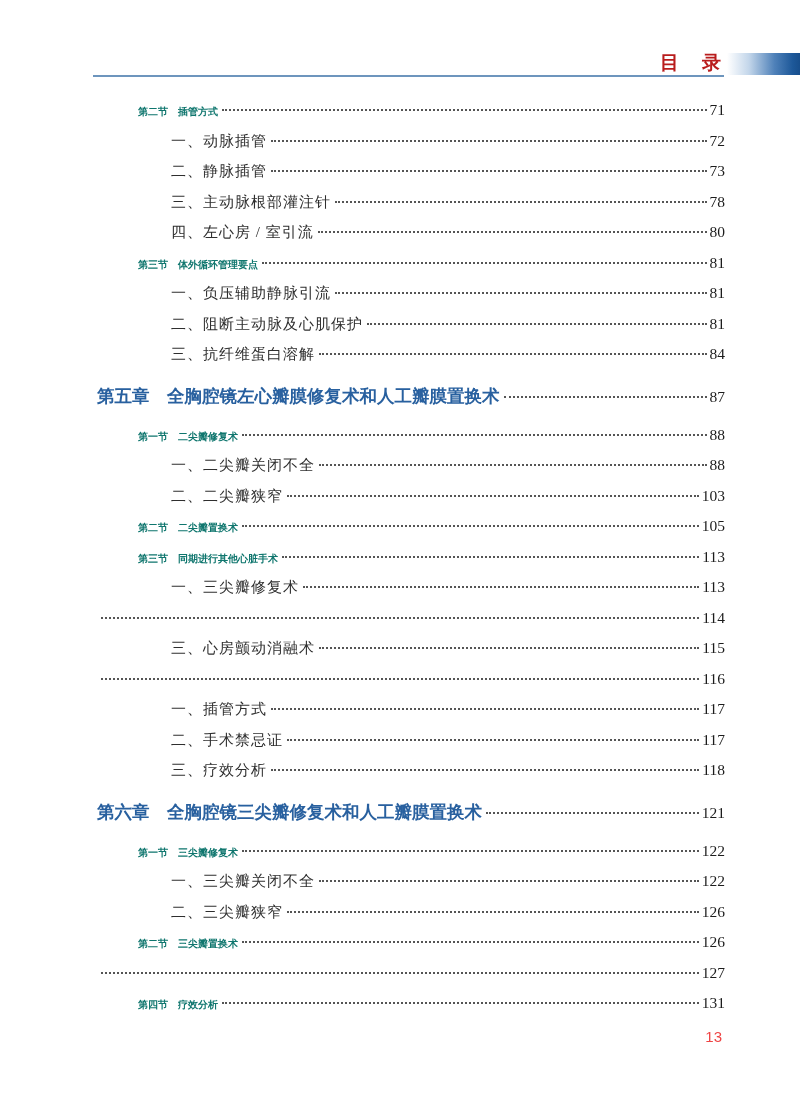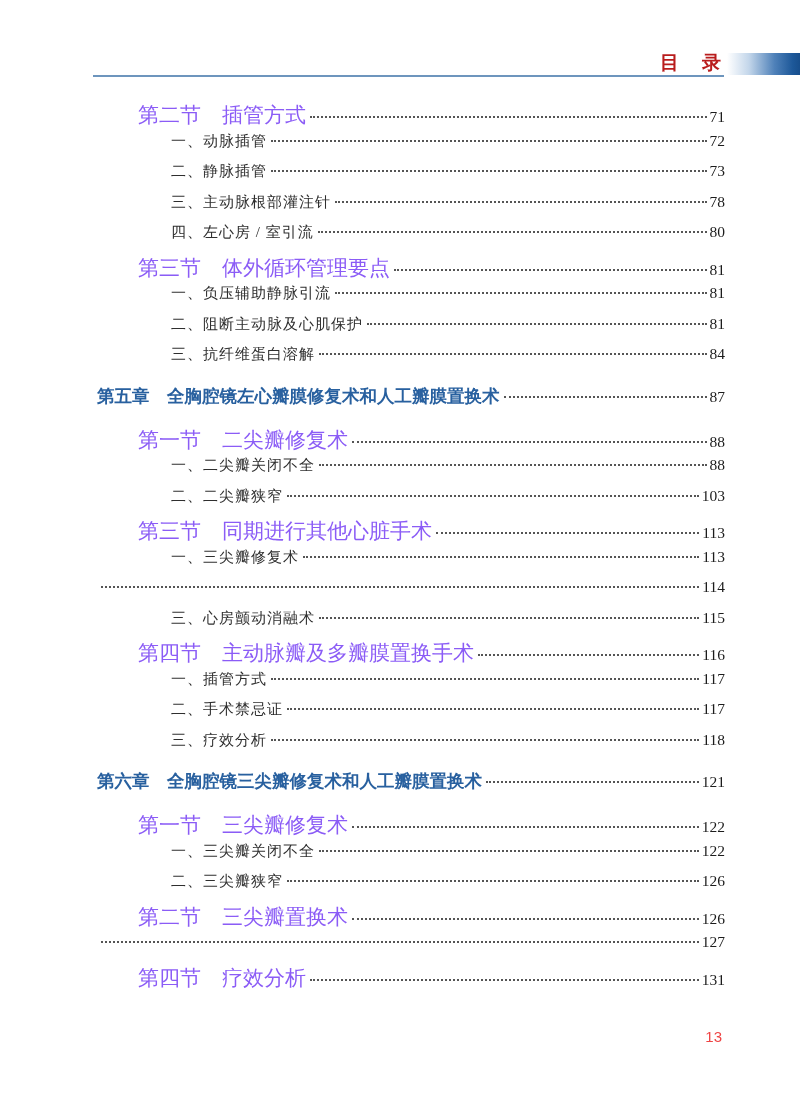--- a/index.html
+++ b/index.html
@@ -67,23 +67,23 @@
     margin-bottom: 10px;
   }
   .row.type-chapter .label {
     font-family: "Liberation Sans", "DejaVu Sans", sans-serif;
     font-weight: bold;
     font-size: 17.5px;
     color: #28609f;
   }
   .row.type-section .label {
     padding-left: 41px;
-    font-weight: normal;
-    font-size: 21px;
-    color: #8b5cf6;
+    font-weight: bold;
+    font-size: 10px;
+    color: #0f766e;
   }
   .row.type-item .label {
     padding-left: 74px;
     font-weight: normal;
     font-size: 15px;
     color: #2e2e2e;
     letter-spacing: 1px;
   }
 
   
@@ -166,40 +166,44 @@
         <span class="label">一、二尖瓣关闭不全</span>
         <span class="leader"></span>
         <span class="pagenum">88</span>
       </div>
       <div class="row type-item">
         <span class="label">二、二尖瓣狭窄</span>
         <span class="leader"></span>
         <span class="pagenum">103</span>
       </div>
       <div class="row type-section">
+        <span class="label">第二节　二尖瓣置换术</span>
+        <span class="leader"></span>
+        <span class="pagenum">105</span>
+      </div>
+      <div class="row type-section">
         <span class="label">第三节　同期进行其他心脏手术</span>
         <span class="leader"></span>
         <span class="pagenum">113</span>
       </div>
       <div class="row type-item">
         <span class="label">一、三尖瓣修复术</span>
         <span class="leader"></span>
         <span class="pagenum">113</span>
       </div>
       <div class="row type-item">
         <span class="leader"></span>
         <span class="pagenum">114</span>
       </div>
       <div class="row type-item">
         <span class="label">三、心房颤动消融术</span>
         <span class="leader"></span>
         <span class="pagenum">115</span>
       </div>
       <div class="row type-section">
-        <span class="label">第四节　主动脉瓣及多瓣膜置换手术</span>
         <span class="leader"></span>
         <span class="pagenum">116</span>
       </div>
       <div class="row type-item">
         <span class="label">一、插管方式</span>
         <span class="leader"></span>
         <span class="pagenum">117</span>
       </div>
       <div class="row type-item">
         <span class="label">二、手术禁忌证</span>

